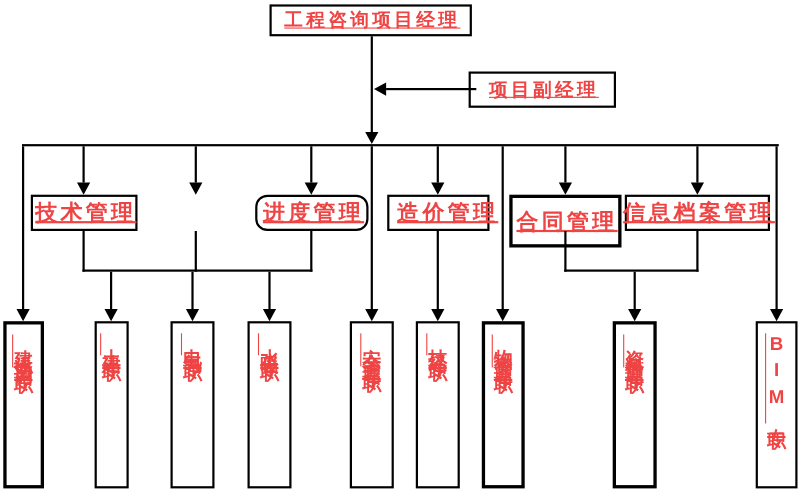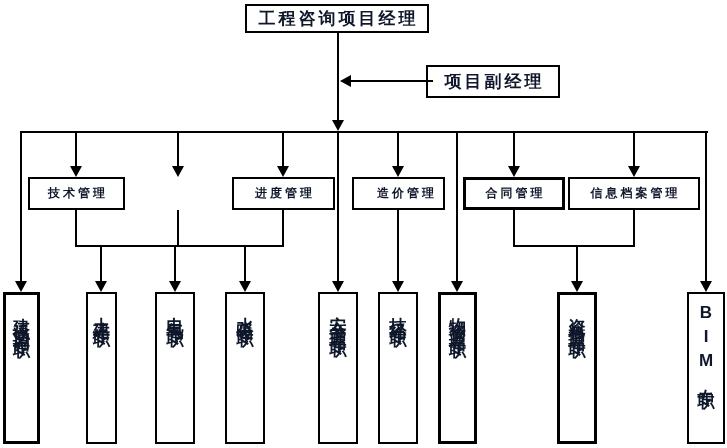--- a/index.html
+++ b/index.html
@@ -3,24 +3,24 @@
 <meta charset="utf-8">
 <style>
   html,body { margin:0; padding:0; background:#ffffff; }
   .canvas {
     position:relative; width:727px; height:448px; background:#ffffff;
     font-family:"Liberation Sans", sans-serif; color:#000; overflow:hidden;
   }
   .box {
     position:absolute; box-sizing:border-box; background:#ffffff;
     border:2px solid #000; display:flex; align-items:center; justify-content:center;
-    font-weight:bold; color:#0f172a;
+    font-weight:bold; color:#ef4444;text-decoration:underline;
   }
   .box.heavy { border-width:3px; }
-  .hbox { font-size:12px; letter-spacing:3px; padding-left:3px; white-space:nowrap; }
+  .hbox { font-size:20px; letter-spacing:3px; padding-left:3px; white-space:nowrap; }
   .hbox.big { font-size:17px; }
   .vbox { align-items:flex-start; padding-top:9px; }
   .vbox span {
     writing-mode:vertical-rl; text-orientation:upright;
     font-size:17px; letter-spacing:5px; line-height:1; font-weight:bold;
   }
   .vline { position:absolute; width:2px; background:#000; }
   .hline { position:absolute; height:2px; background:#000; }
   .arrow-down {
     position:absolute; width:0; height:0;
@@ -66,23 +66,23 @@
   <div class="vline" style="left:20px;  top:133px; height:148px;"></div>
   <div class="arrow-down" style="left:15px;  top:281px;"></div>
   <div class="vline" style="left:337px; top:133px; height:148px;"></div>
   <div class="arrow-down" style="left:332px; top:281px;"></div>
   <div class="vline" style="left:456px; top:133px; height:148px;"></div>
   <div class="arrow-down" style="left:451px; top:281px;"></div>
   <div class="vline" style="left:705px; top:133px; height:148px;"></div>
   <div class="arrow-down" style="left:700px; top:281px;"></div>
 
   <div class="box hbox" style="left:28px;  top:177px; width:97px;  height:33px;">技术管理</div>
-  <div class="box hbox" style="left:232px; top:177px; width:103px; height:33px;">进度管理</div>
+  <div class="box hbox" style="left:232px; top:177px; width:103px; height:33px;border-radius:11px;">进度管理</div>
   <div class="box hbox" style="left:352px; top:177px; width:93px;  height:33px;padding-left:17px;">造价管理</div>
-  <div class="box hbox heavy" style="left:463px; top:177px; width:102px; height:33px;">合同管理</div>
+  <div class="box hbox heavy" style="left:463px; top:177px; width:102px; height:48px;">合同管理</div>
   <div class="box hbox" style="left:568px; top:177px; width:132px; height:33px;">信息档案管理</div>
 
   <div class="vline" style="left:397px; top:210px; height:71px;"></div>
   <div class="arrow-down" style="left:392px; top:281px;"></div>
 
   <div class="vline" style="left:75px;  top:210px; height:37px;"></div>
   <div class="vline" style="left:177px; top:210px; height:37px;"></div>
   <div class="vline" style="left:282px; top:210px; height:37px;"></div>
   <div class="hline" style="left:75px;  top:245px; width:209px;"></div>
   <div class="vline" style="left:100px; top:247px; height:34px;"></div>

